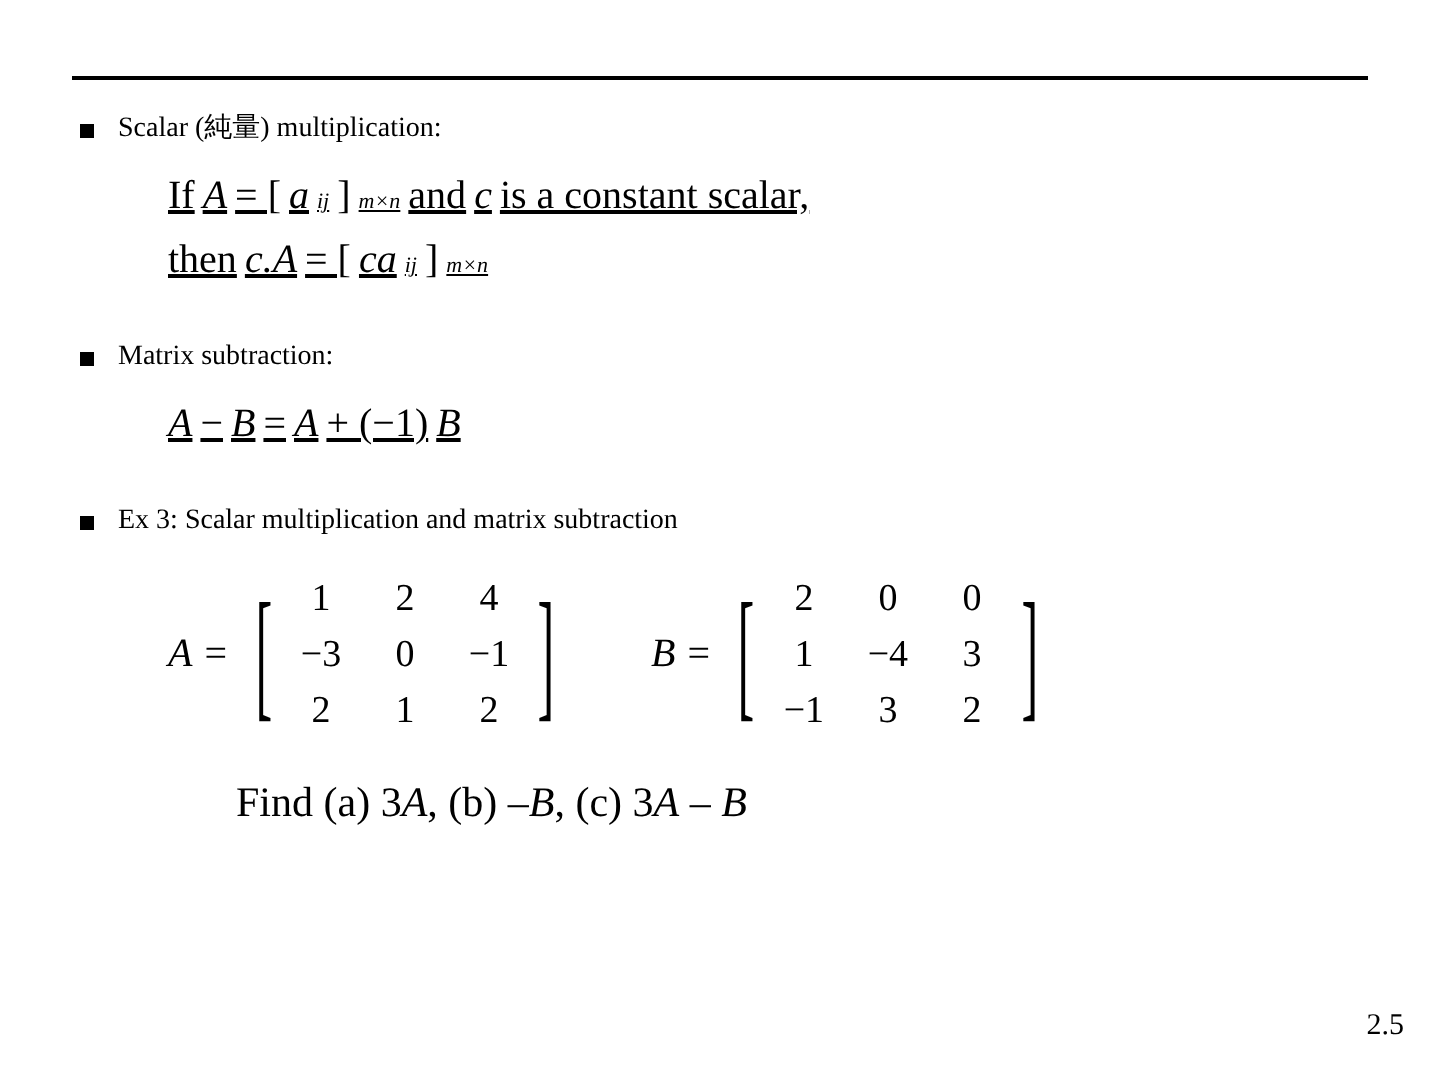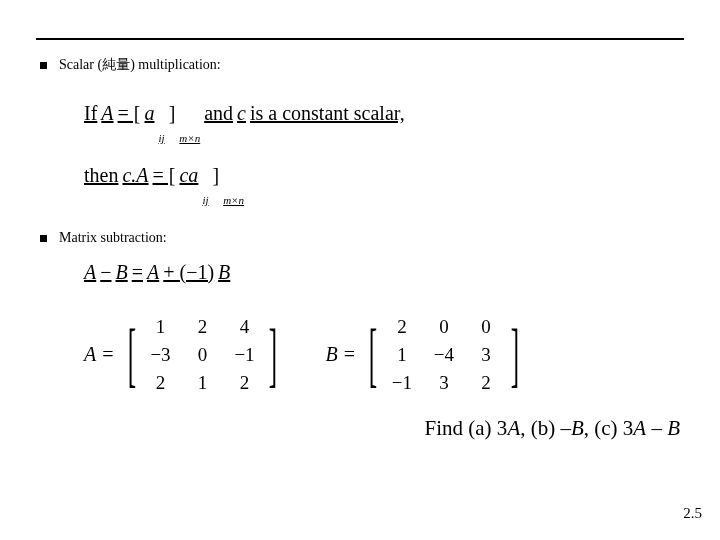--- a/index.html
+++ b/index.html
@@ -50,21 +50,20 @@
   .formula-block .line {
     display: flex;
     align-items: center;
     gap: 4px;
     text-decoration: underline;
   }
   .sub {
     font-size: 11px;
     position: relative;
     top: 4px;
-    margin-top: 44px;
   }
   .ital { font-style: italic; }
   .gap1 { height: 18px; }
   .gap2 { height: 10px; }
   .matrices {
     margin-left: 44px;
     display: flex;
     align-items: center;
     gap: 40px;
     font-size: 20px;
@@ -86,21 +85,20 @@
     column-gap: 20px;
     row-gap: 6px;
     text-align: right;
     font-size: 19px;
   }
   .mat div { min-width: 22px; text-align: center; }
   .find-line {
     margin-left: 78px;
     margin-top: 22px;
     font-size: 21px;
-    text-align: right;
   }
   .page-num {
     position: absolute;
     right: 18px;
     bottom: 18px;
     font-size: 15px;
     text-align: right;
   }
 </style>
 </head>
@@ -151,20 +149,24 @@
       <span class="ital">B</span>
       <span> = </span>
       <span class="ital">A</span>
       <span> + (−1)</span>
       <span class="ital">B</span>
     </div>
   </div>
 
   <div class="gap1"></div>
 
+  <div class="bullet-line">
+    <span class="square"></span>
+    <span>Ex 3: Scalar multiplication and matrix subtraction</span>
+  </div>
 
   <div class="gap2"></div>
 
   <div class="matrices">
     <div class="mat-group">
       <span class="ital">A</span>
       <span> = </span>
       <span class="bracket">[</span>
       <div class="mat">
         <div>1</div>

